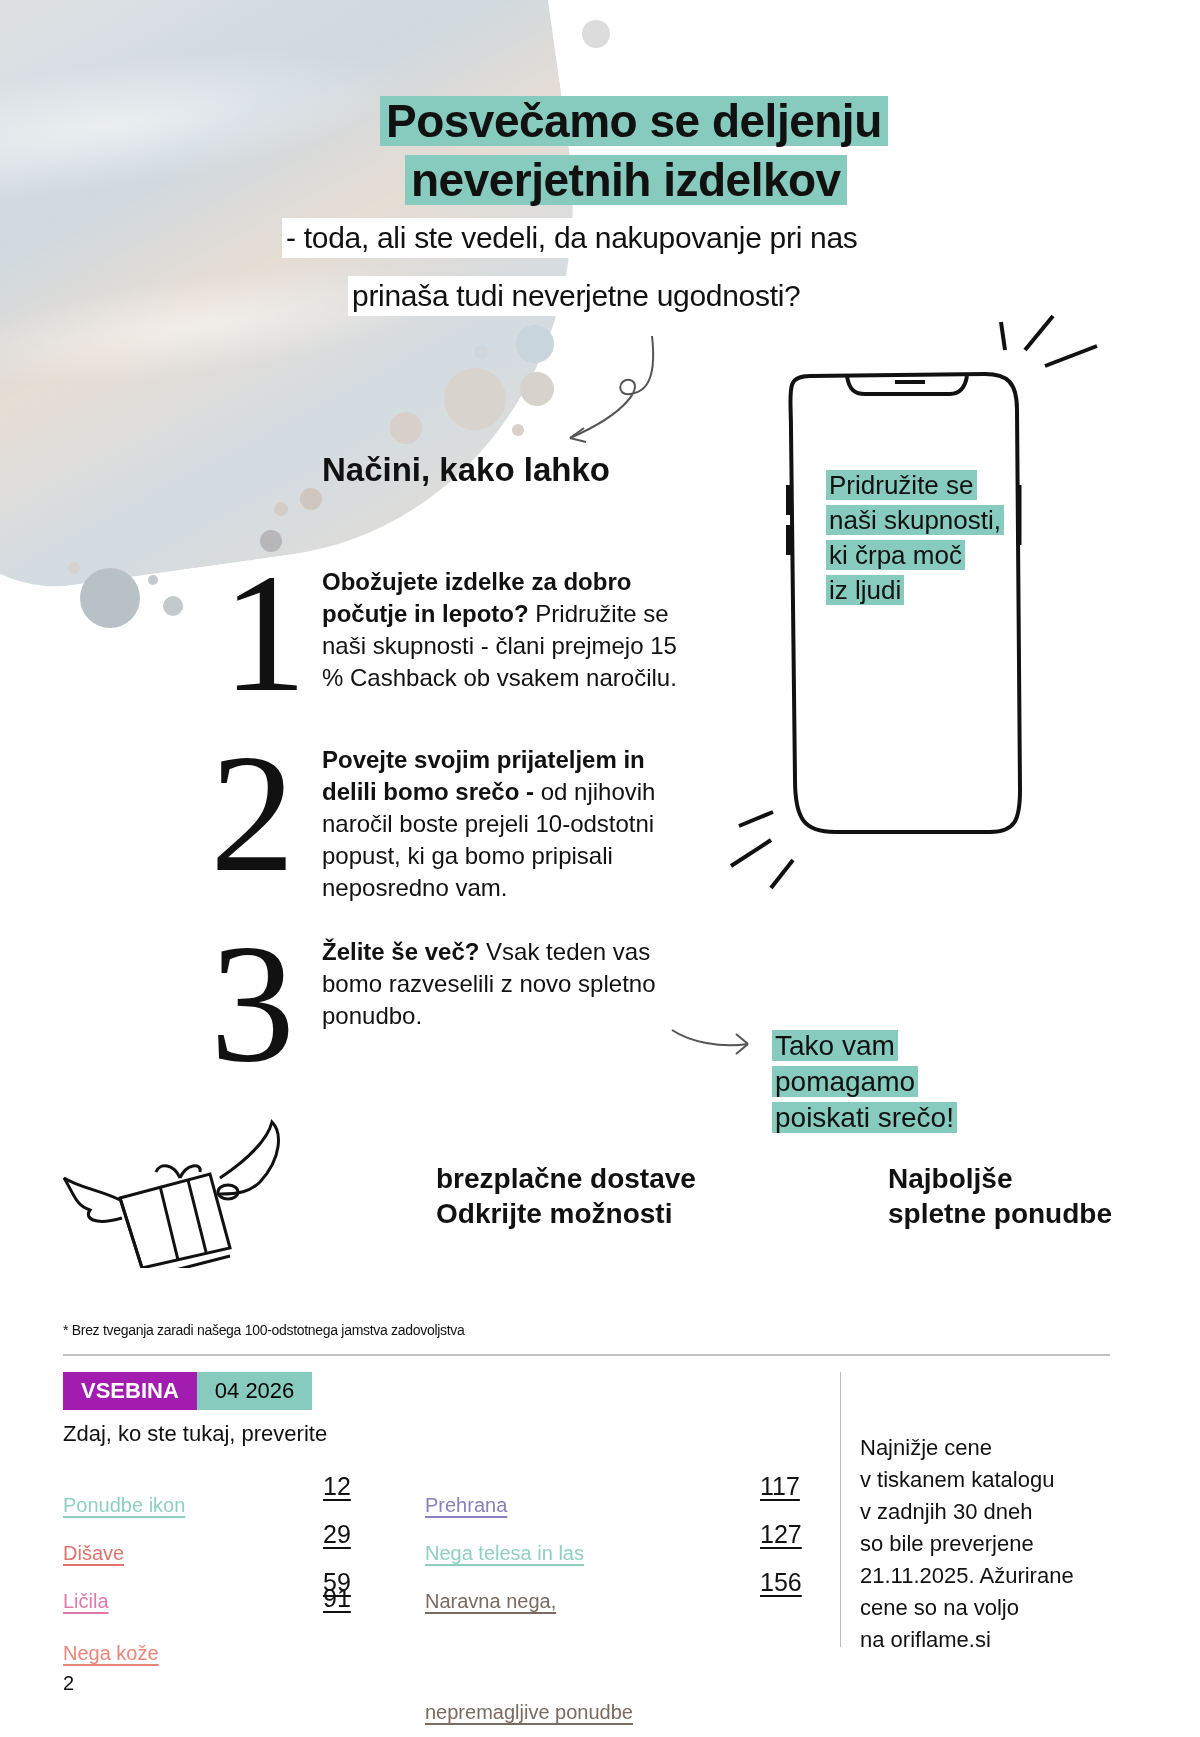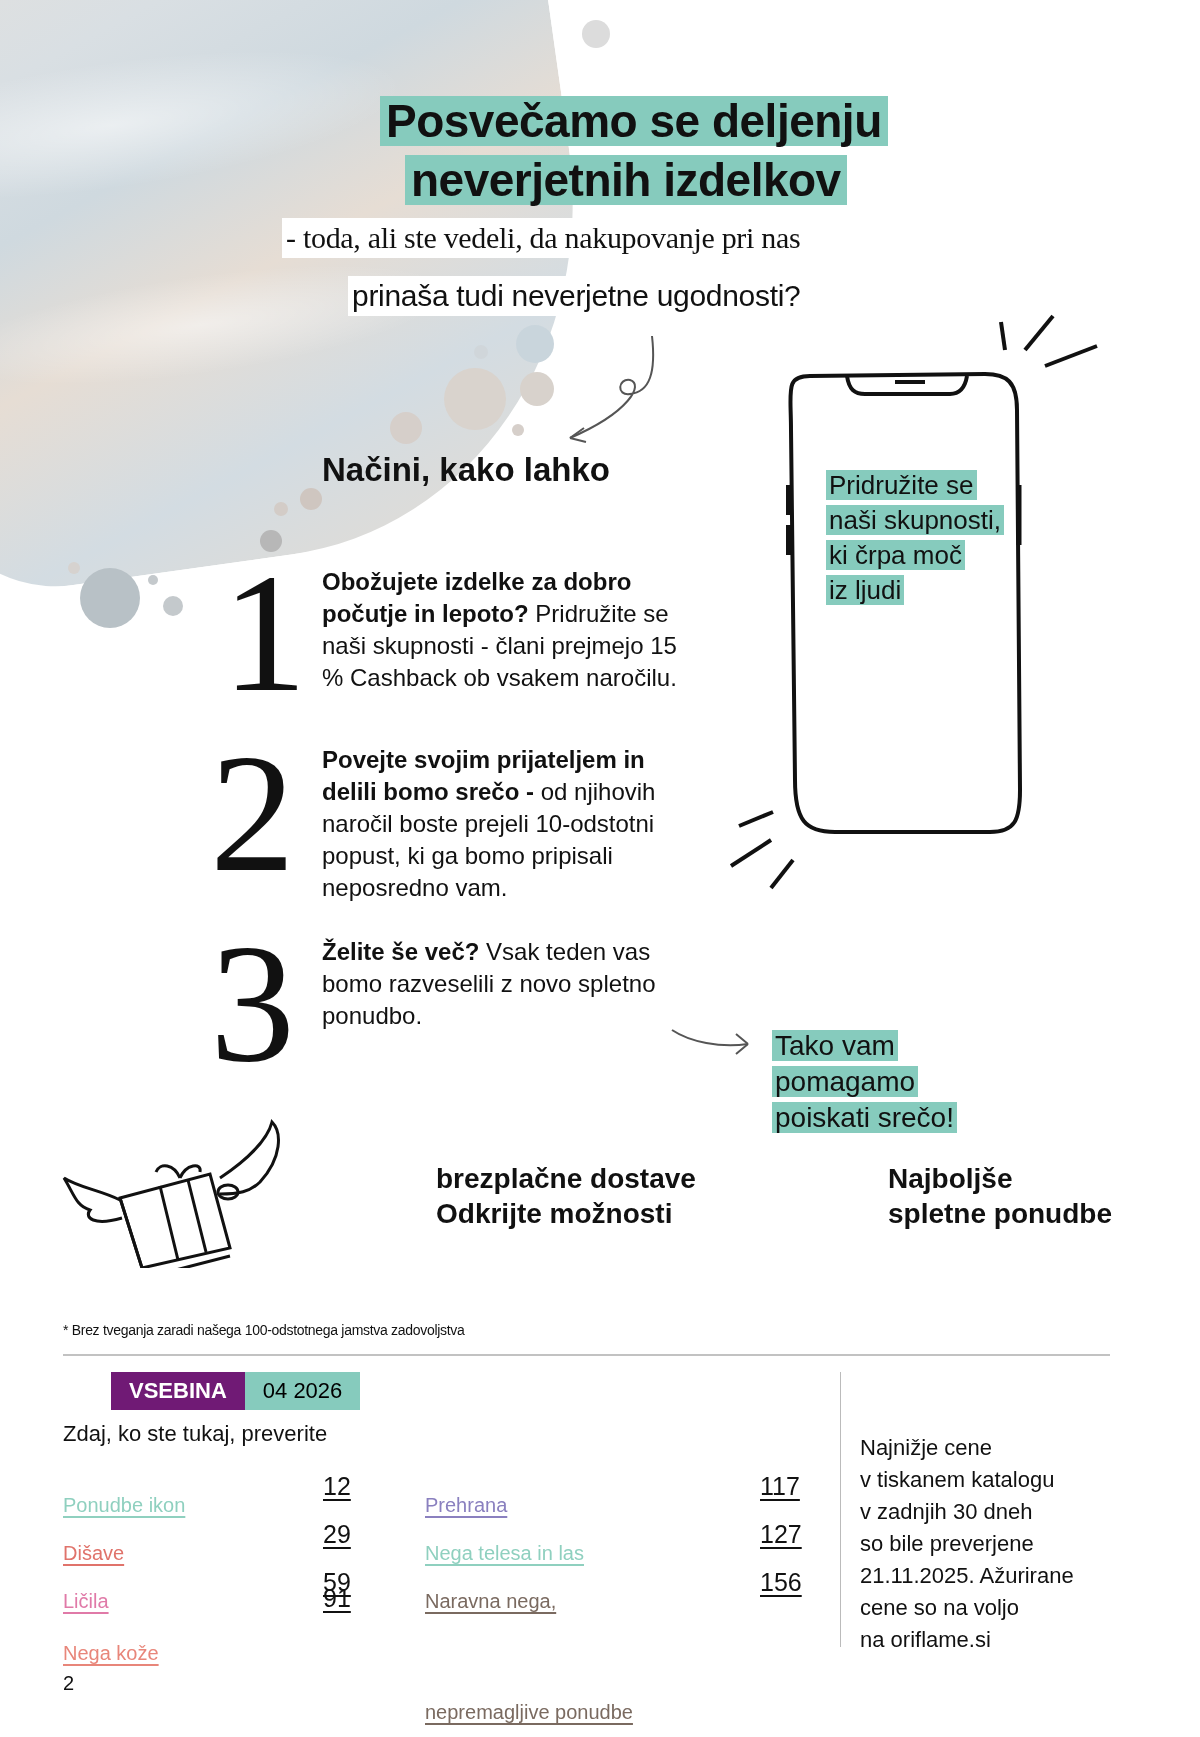--- a/index.html
+++ b/index.html
@@ -20,21 +20,21 @@
   .step{position:absolute;left:322px;width:380px;font-size:24px;line-height:32px;}
   .step b{font-weight:700;}
   .phone-text{position:absolute;left:826px;top:468px;font-size:26px;line-height:35px;}
   .phone-text span,.luck-text span{background:#86cbbd;padding:0 3px;}
   .luck-text{position:absolute;left:772px;top:984px;font-size:28px;line-height:36px;margin-top:44px;}
   .feature{position:absolute;font-weight:700;font-size:28px;line-height:35px;}
   .footnote{position:absolute;left:63px;top:1322px;font-size:14px;letter-spacing:-0.3px;}
   .hr{position:absolute;left:63px;top:1354px;width:1047px;height:2px;background:#c2c2c2;}
   .vr{position:absolute;left:840px;top:1372px;width:1px;height:275px;background:#bbb;}
   .badge{position:absolute;left:63px;top:1372px;height:38px;display:flex;font-size:22px;line-height:38px;}
-  .badge .b1{background:#701a75;color:#fff;padding:0 18px;font-weight:700;margin-left:48px;}
+  .badge .b1{background:#a21caf;color:#fff;padding:0 18px;font-weight:700;}
   .badge .b2{background:#86cbbd;color:#000;padding:0 18px;}
   .toc-intro{position:absolute;left:63px;top:1421px;font-size:22px;}
   .toc-item{position:absolute;font-size:20px;text-decoration:underline;text-underline-offset:4px;margin-top:22px;}
   .toc-num{position:absolute;font-size:25px;text-decoration:underline;text-underline-offset:4px;}
   .note{position:absolute;left:860px;top:1432px;font-size:22px;line-height:32px;}
   .pagenum{position:absolute;left:63px;top:1672px;font-size:20px;}
 </style>
 </head>
 <body>
 
@@ -51,21 +51,21 @@
   <div class="bubble" style="left:274px;top:502px;width:14px;height:14px;background:#d3ccc7;"></div>
   <div class="bubble" style="left:260px;top:530px;width:22px;height:22px;background:#b7b7b7;"></div>
   <div class="bubble" style="left:80px;top:568px;width:60px;height:60px;background:#b8c1c6;"></div>
   <div class="bubble" style="left:163px;top:596px;width:20px;height:20px;background:#c4c9cc;"></div>
   <div class="bubble" style="left:148px;top:575px;width:10px;height:10px;background:#c4c9cc;"></div>
   <div class="bubble" style="left:68px;top:562px;width:12px;height:12px;background:#d6d2cf;"></div>
 </div>
 
 <div class="title-line hl" style="left:380px;top:96px;">Posvečamo se deljenju</div>
 <div class="title-line hl" style="left:405px;top:155px;">neverjetnih izdelkov</div>
-<div class="sub-line" style="left:282px;top:218px;font-family:Liberation Serif, serif;">- toda, ali ste vedeli, da nakupovanje pri nas</div>
+<div class="sub-line" style="left:282px;top:218px;">- toda, ali ste vedeli, da nakupovanje pri nas</div>
 <div class="sub-line" style="left:348px;top:276px;">prinaša tudi neverjetne ugodnosti?</div>
 
 <svg class="abs" style="left:560px;top:332px;" width="110" height="115">
   <path d="M92 4 C96 40 90 60 70 62 C56 64 58 46 70 48 C84 52 70 80 10 106" fill="none" stroke="#555" stroke-width="2"></path>
   <path d="M10 106 L24 96 M10 106 L26 110" fill="none" stroke="#555" stroke-width="2"></path>
 </svg>
 
 <div class="ways-title">
   <div>Načini, kako lahko</div>
 </div>

